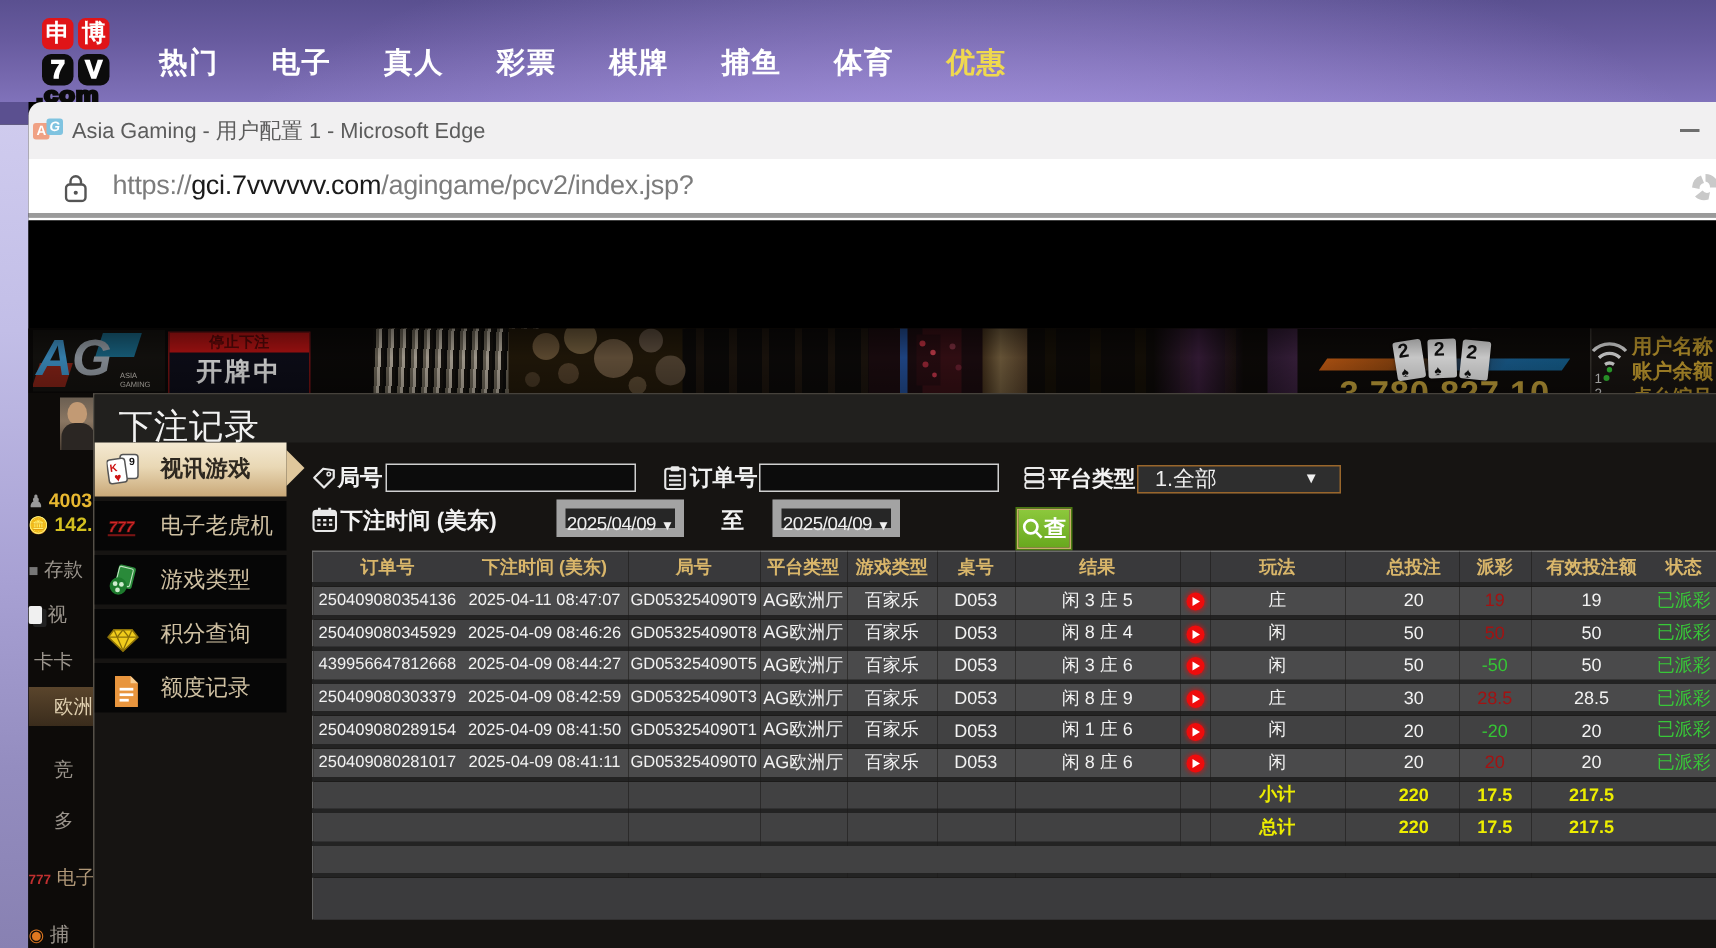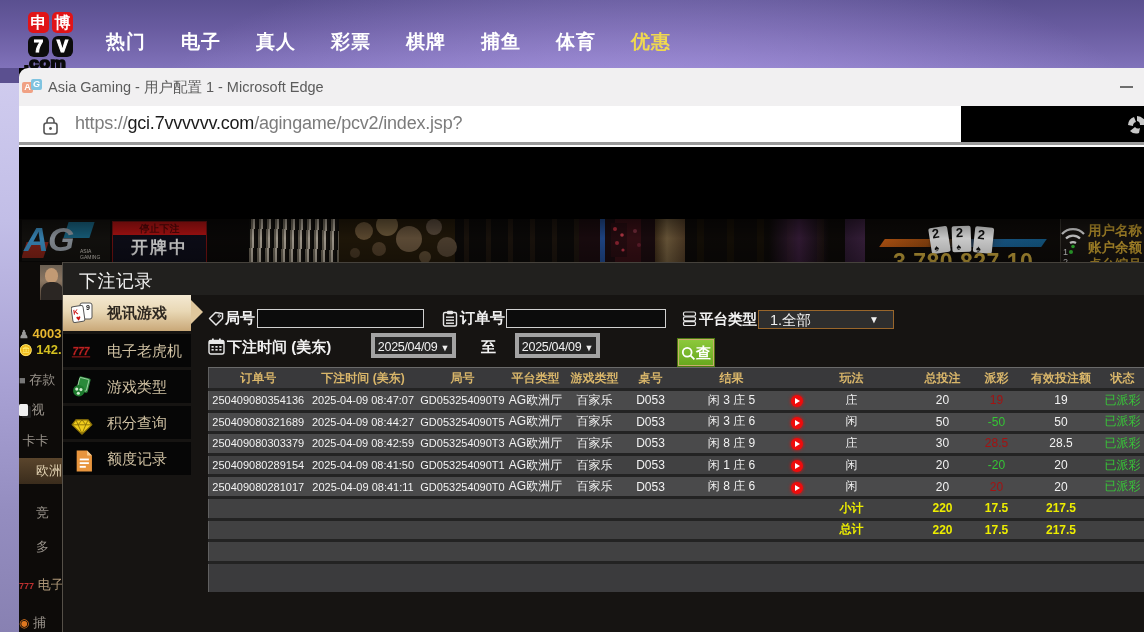--- a/index.html
+++ b/index.html
@@ -19,53 +19,53 @@
  -webkit-text-stroke:1px #fff;border-radius:6px;}
 #lcom{position:absolute;left:0px;top:45px;font-size:14px;font-weight:bold;color:#0a0a0a;letter-spacing:0.5px;-webkit-text-stroke:1.6px #0a0a0a;transform:scaleX(1.22);transform-origin:0 0;}
 
 #titlebar{left:19px;top:68px;width:1125px;height:38px;background:#f1f0f1;border-radius:9px 0 0 0;}
 #titletext{position:absolute;left:29px;top:10px;font-size:14.5px;color:#5c5c5c;}
 #minim{position:absolute;left:1101px;top:18px;width:13px;height:2px;background:#6e6e6e;}
 #favA{position:absolute;left:3px;top:14px;width:11px;height:11px;background:#f0a184;border-radius:2px;
  color:#fff;font-size:9px;font-weight:bold;text-align:center;line-height:11px;}
 #favG{position:absolute;left:12px;top:11px;width:11px;height:11px;background:#7fc3e0;border-radius:2px;
  color:#fff;font-size:9px;font-weight:bold;text-align:center;line-height:11px;font-style:italic;}
-#urlrow{left:19px;top:106px;width:942px;height:36px;background:#fff;}
+#urlrow{left:19px;top:106px;width:1125px;height:36px;background:#fff;}
 #urltext{position:absolute;left:56px;top:7px;font-size:18px;color:#7c7c7c;letter-spacing:-0.2px;}
 #urltext b{color:#1b1b1b;font-weight:normal;}
 #graybar{left:19px;top:142px;width:1125px;height:2.5px;background:#9a9a9a;}
 #whitebar{left:19px;top:144.5px;width:1125px;height:2.5px;background:#fdfdfd;}
 
 #pagebg{left:19px;top:147px;width:1125px;height:485px;background:#000;}
 #lavender{left:0;top:83px;width:19px;height:549px;
  background:linear-gradient(180deg,#cfcbee 0%,#c2bee7 25%,#a8a1d4 55%,#948dc0 78%,#8881b2 100%);}
 #purpatch{left:0;top:68px;width:19px;height:15px;background:#5b5090;}
 
 #band{left:19px;top:219px;width:1125px;height:43px;background:#120d09;overflow:hidden;}
 #band .seg{position:absolute;top:0;height:43px;}
 
 #sidebar{left:19px;top:262px;width:43px;height:370px;background:#0d0b09;overflow:hidden;}
 .sbi{position:absolute;left:0;width:43px;font-size:13px;color:#9a948c;white-space:nowrap;}
 
 #panel{left:62px;top:262px;width:1082px;height:370px;background:#161412;
  border-top:1px solid #46423c;border-left:1px solid #555048;box-sizing:border-box;overflow:hidden;}
 #phead{position:absolute;left:0;top:0;width:1082px;height:32px;background:#21201e;}
-#ptitle{position:absolute;left:16px;top:6px;font-size:18px;color:#f2f2f2;letter-spacing:0.5px;}
+#ptitle{position:absolute;left:16px;top:6px;font-size:23px;color:#f2f2f2;letter-spacing:0.5px;}
 
 .mitem{position:absolute;left:0;width:128px;height:33px;background:#060606;color:#cfc0a2;
  font-size:15px;line-height:33px;}
 .mitem .mic{position:absolute;left:8px;top:6px;width:22px;height:22px;}
 .mitem .mtx{position:absolute;left:44px;}
 #msel{background:linear-gradient(180deg,#f4e9d2 0%,#e9d8b5 45%,#c9a878 100%);color:#2e2820;font-weight:bold;}
 #msel:after{content:"";position:absolute;left:128px;top:5px;border-left:12px solid #dfc79c;
  border-top:12px solid transparent;border-bottom:12px solid transparent;}
 
 .flabel{position:absolute;font-size:15px;font-weight:bold;color:#f2f2f2;}
 .finput{position:absolute;background:#0c0c0c;border:1px solid #d0d0d0;box-sizing:border-box;}
-.datebox{position:absolute;background:#262626;border:4px solid #a3a3a3;box-sizing:border-box;
+.datebox{position:absolute;background:#262626;border:6px solid #a3a3a3;box-sizing:border-box;
  color:#f0f0f0;font-size:12.5px;text-align:center;white-space:nowrap;letter-spacing:-0.3px;}
 #dropdown{position:absolute;background:#2e2e2e;border:1px solid #99662b;box-sizing:border-box;
  color:#f0f0f0;font-size:14.5px;}
 #qbtn{position:absolute;background:linear-gradient(180deg,#8cc83c,#68a81e);border:1px solid #c9ae6b;
  outline:1px solid #4a7a10;color:#fff;font-size:15px;font-weight:bold;box-sizing:border-box;text-align:center;}
 
 #btable{position:absolute;left:145px;top:104px;border-collapse:collapse;table-layout:fixed;width:935px;border-left:1px solid #606060;}
 #btable td{padding:0;font-size:12px;color:#f2f2f2;text-align:center;white-space:nowrap;overflow:hidden;}
 #btable td.n{font-size:11px;}
 #btable tr.hd td{background:#39393b;color:#d9b66a;font-weight:bold;height:20px;
@@ -350,35 +350,50 @@
           <td>结果</td>
           <td></td>
           <td>玩法</td>
           <td style="padding-left:16px">总投注</td>
           <td>派彩</td>
           <td>有效投注额</td>
           <td>状态</td>
         </tr>
   <tr class="r odd">
           <td class="n">250409080354136</td>
-          <td class="n">2025-04-09 08:47:07</td>
+          <td class="n">2025-04-11 08:47:07</td>
           <td class="n">GD053254090T9</td>
           <td>AG欧洲厅</td>
           <td>百家乐</td>
           <td>D053</td>
           <td>闲 3 庄 5</td>
           <td><span class="pb"></span></td>
           <td>庄</td>
           <td style="padding-left:16px">20</td>
           <td class="pos">19</td>
           <td>19</td>
           <td class="grn">已派彩</td>
         </tr>
+  <tr class="r even">
+          <td class="n">250409080345929</td>
+          <td class="n">2025-04-09 08:46:26</td>
+          <td class="n">GD053254090T8</td>
+          <td>AG欧洲厅</td>
+          <td>百家乐</td>
+          <td>D053</td>
+          <td>闲 8 庄 4</td>
+          <td><span class="pb"></span></td>
+          <td>闲</td>
+          <td style="padding-left:16px">50</td>
+          <td class="pos">50</td>
+          <td>50</td>
+          <td class="grn">已派彩</td>
+        </tr>
   <tr class="r odd">
-          <td class="n">250409080321689</td>
+          <td class="n">439956647812668</td>
           <td class="n">2025-04-09 08:44:27</td>
           <td class="n">GD053254090T5</td>
           <td>AG欧洲厅</td>
           <td>百家乐</td>
           <td>D053</td>
           <td>闲 3 庄 6</td>
           <td><span class="pb"></span></td>
           <td>闲</td>
           <td style="padding-left:16px">50</td>
           <td class="neg">-50</td>

